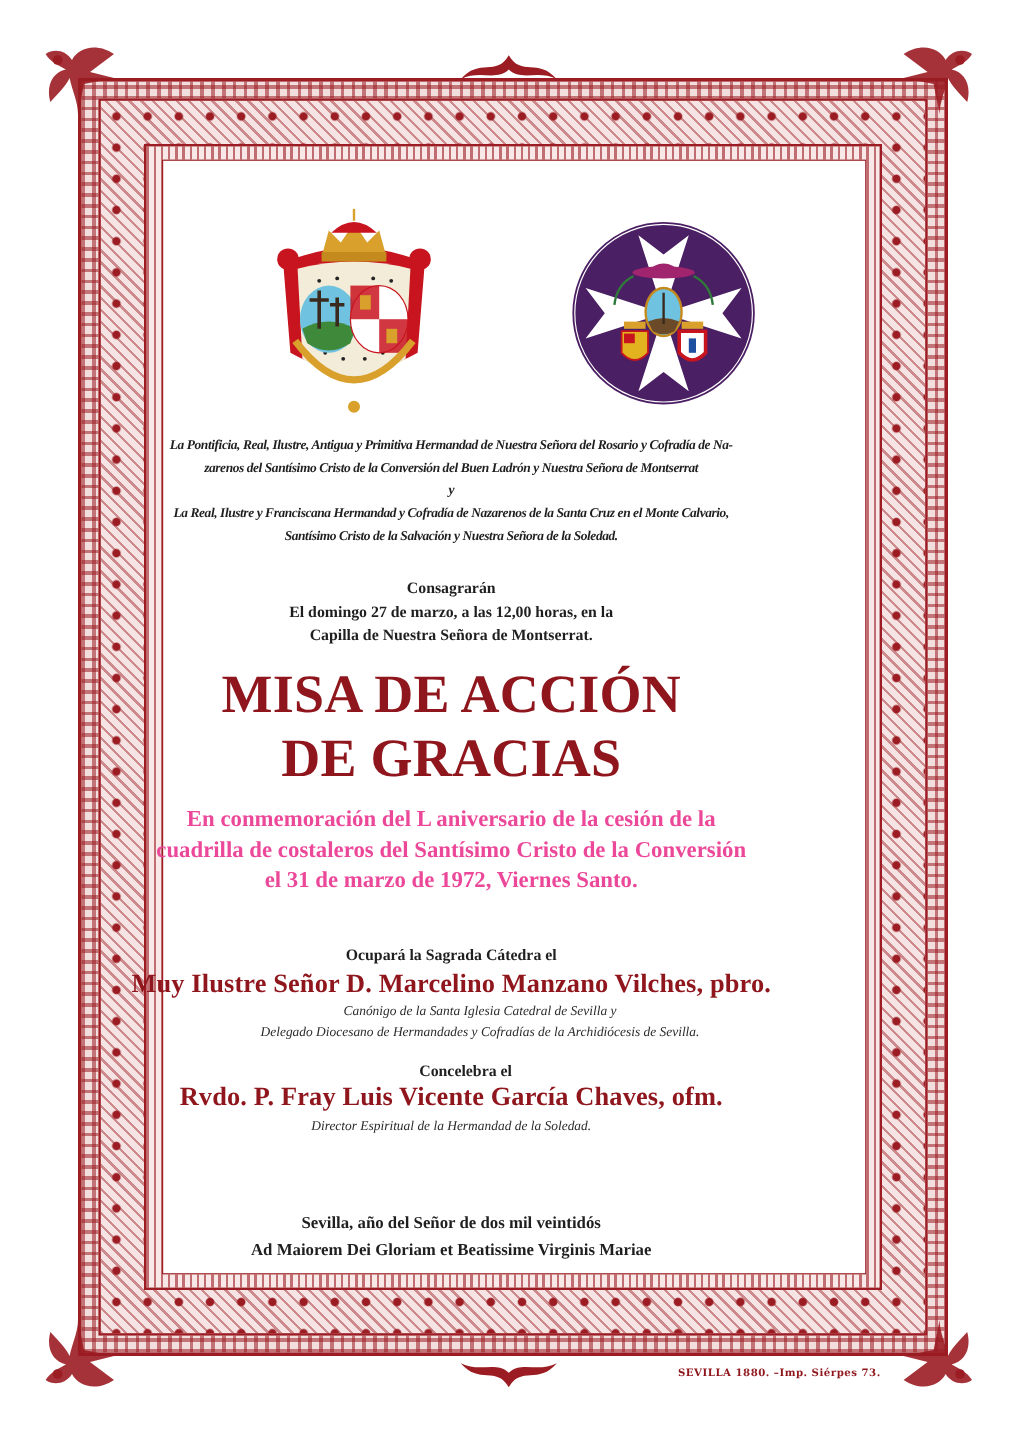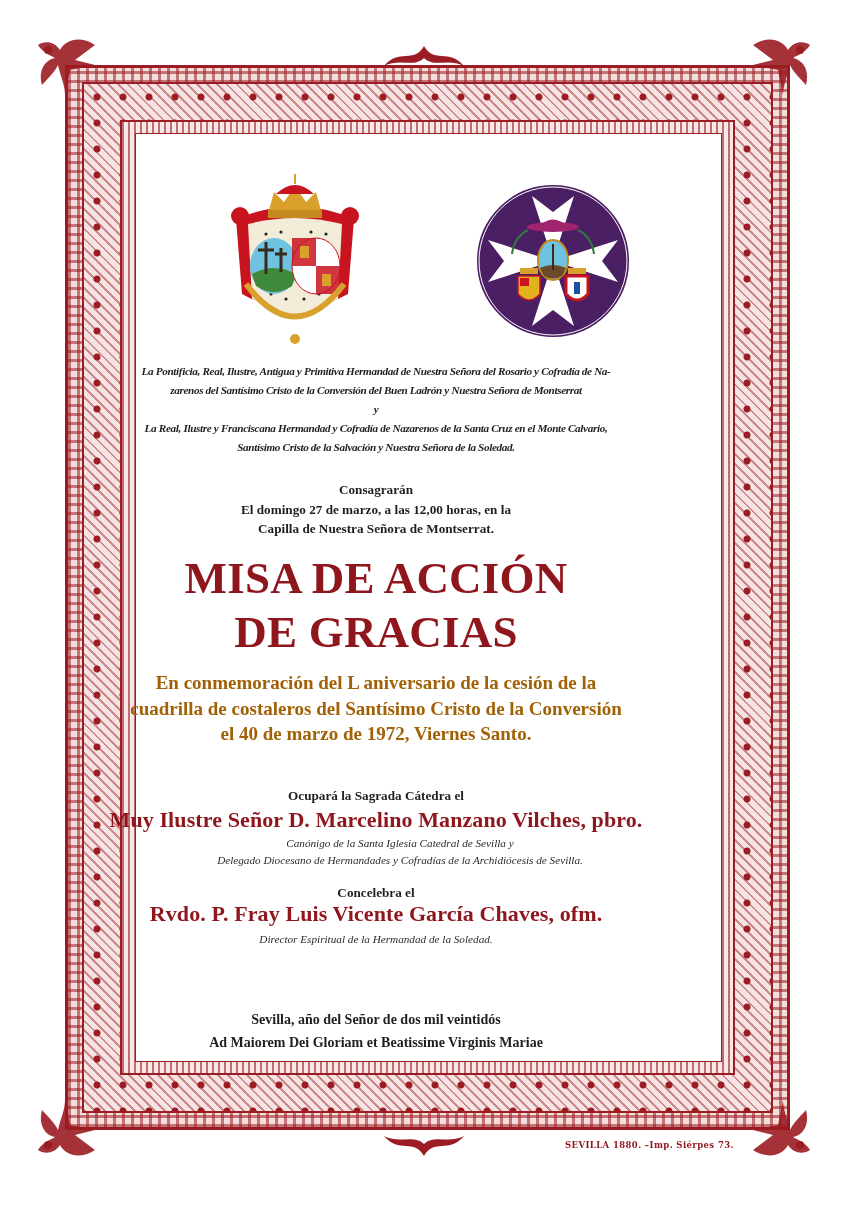--- a/index.html
+++ b/index.html
@@ -51,28 +51,28 @@
       color: #1f1f1f; letter-spacing: -0.35px;
     }
     .hermandades .line { display: block; }
     .consagraran { top: 480px; font-weight: bold; font-size: 13.2px; line-height: 19.5px; color: #1f1f1f; }
     .consagraran .line { display: block; }
     .title {
       top: 551px; font-weight: bold; font-size: 45px; line-height: 54px; color: #8f161c; letter-spacing: 0.2px;
     }
     .title .line { display: block; }
     .conmemoracion {
-      top: 670px; font-weight: bold; font-size: 19px; line-height: 25.5px; color: #a16207;
+      top: 670px; font-weight: bold; font-size: 19px; line-height: 25.5px; color: #ec4899;
     }
     .conmemoracion .line { display: block; }
     .ocupara-label { top: 788px; font-weight: bold; font-size: 13.2px; color: #1f1f1f; }
     .preacher-name { top: 807px; font-weight: bold; font-size: 22px; color: #8f161c; letter-spacing: 0.1px; }
     .preacher-role { top: 835px; font-style: italic; font-size: 11.2px; line-height: 17px; color: #2a2a2a; padding-left: 24px; }
     .preacher-role .line { display: block; }
-    .concelebra-label { top: 885px; font-weight: bold; font-size: 13.2px; color: #1f1f1f; }
+    .concelebra-label { top: 885px; font-weight: bold; font-size: 13.2px; color: #1f1f1f; padding-left: 12px; }
     .concelebrant-name { top: 901px; font-weight: bold; font-size: 22px; color: #8f161c; letter-spacing: 0.1px; }
     .concelebrant-role { top: 933px; font-style: italic; font-size: 11.2px; color: #2a2a2a; }
     .closing { top: 1008px; font-weight: bold; font-size: 14px; line-height: 23px; color: #1f1f1f; }
     .closing .line { display: block; }
     .printer-mark {
       position: absolute; left: 565px; top: 1140px; font-family: "DejaVu Serif", serif; font-weight: bold;
       font-size: 8.5px; color: #8f161c; letter-spacing: 0.4px; white-space: nowrap;
     }
   </style>
 </head>
@@ -204,21 +204,21 @@
 </div>
 
 <div class="text-block title">
   <span class="line">MISA DE ACCIÓN</span>
   <span class="line">DE GRACIAS</span>
 </div>
 
 <div class="text-block conmemoracion">
   <span class="line">En conmemoración del L aniversario de la cesión de la</span>
   <span class="line">cuadrilla de costaleros del Santísimo Cristo de la Conversión</span>
-  <span class="line">el 40 de marzo de 1972, Viernes Santo.</span>
+  <span class="line">el 31 de marzo de 1972, Viernes Santo.</span>
 </div>
 
 <div class="text-block ocupara-label">Ocupará la Sagrada Cátedra el</div>
 <div class="text-block preacher-name">Muy Ilustre Señor D. Marcelino Manzano Vilches, pbro.</div>
 <div class="text-block preacher-role">
   <span class="line">Canónigo de la Santa Iglesia Catedral de Sevilla y</span>
   <span class="line">Delegado Diocesano de Hermandades y Cofradías de la Archidiócesis de Sevilla.</span>
 </div>
 
 <div class="text-block concelebra-label">Concelebra el</div>

